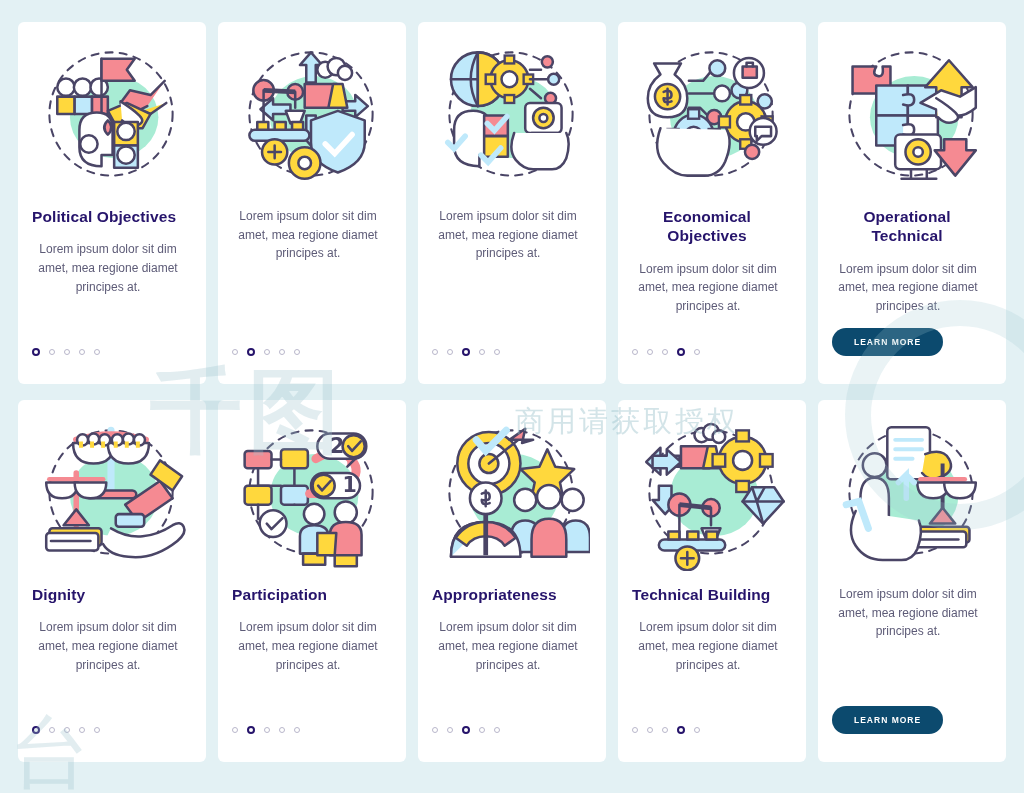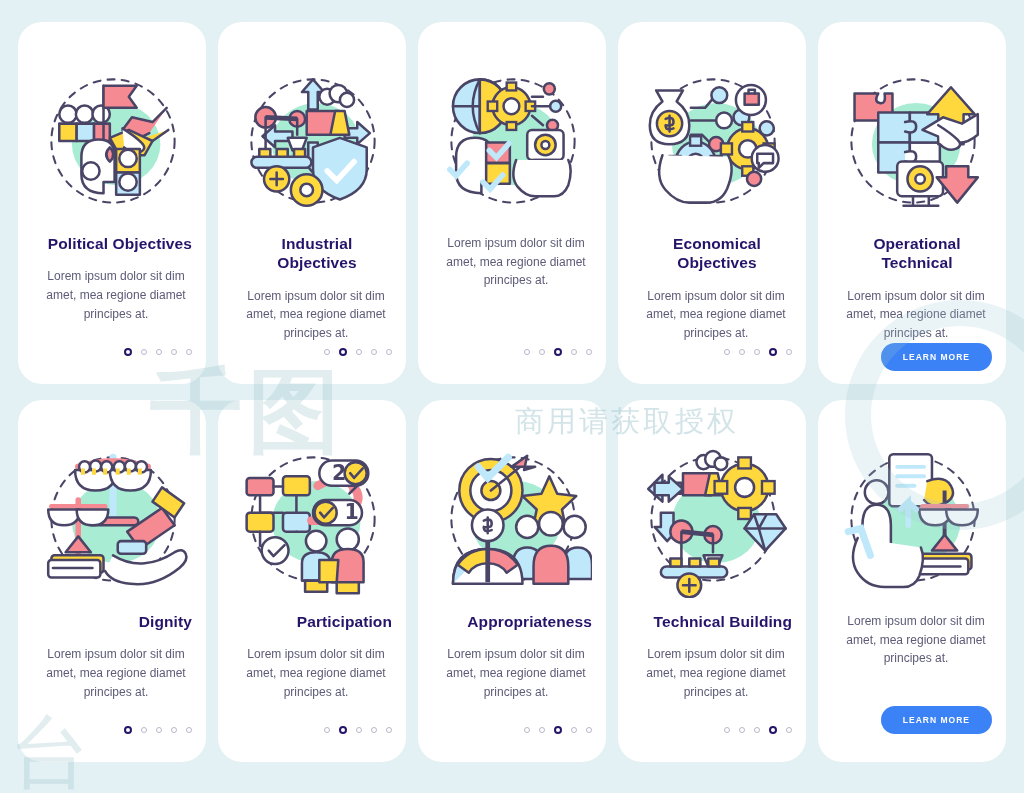--- a/index.html
+++ b/index.html
@@ -19,26 +19,26 @@
     display: grid;
     grid-template-columns: repeat(5, 1fr);
     grid-template-rows: repeat(2, 362px);
     column-gap: 12px;
     row-gap: 16px;
     width: 100%;
     height: 100%;
   }
   .card {
     background: #ffffff;
-    border-radius: 24px;
+    border-radius: 6px;
     position: relative;
     display: flex;
     flex-direction: column;
-    align-items: flex-end;
-    padding: 32px 14px 14px;
+    align-items: flex-start;
+    padding: 5px 14px 14px;
     overflow: hidden;
   }
   .illus {
     width: 158px; height: 158px;
     margin-top: 8px;
     flex: 0 0 auto;
   }
   .card-title {
     color: #26146b;
     font-weight: bold;
@@ -70,21 +70,21 @@
     border-radius: 50%;
     border: 1px solid #b9b7cb;
     background: #ffffff;
   }
   .dot.active {
     width: 8px; height: 8px;
     border: 2.2px solid #26146b;
     background: #ffffff;
   }
   .learn-btn {
-    background: #3b82f6;
+    background: #0c4a6e;
     color: #ffffff;
     border: none;
     border-radius: 20px;
     font-size: 8.5px;
     font-weight: bold;
     letter-spacing: 1px;
     padding: 9px 22px;
     margin-bottom: 14px;
     cursor: pointer;
     font-family: "Liberation Sans", sans-serif;
@@ -212,21 +212,20 @@
       <rect x="54" y="110" width="14" height="10" fill="#ffd83d" stroke="#4a4566" stroke-width="3.2" stroke-linecap="round" stroke-linejoin="round"></rect>
       <rect x="76" y="110" width="14" height="10" fill="#ffd83d" stroke="#4a4566" stroke-width="3.2" stroke-linecap="round" stroke-linejoin="round"></rect>
       <circle cx="54" cy="148" r="16" fill="#ffd83d" stroke="#4a4566" stroke-width="3.2" stroke-linecap="round" stroke-linejoin="round"></circle>
       <path d="M54 140 l0 16 M46 148 l16 0" fill="none" stroke="#4a4566" stroke-width="3.2" stroke-linecap="round" stroke-linejoin="round"></path>
       <path d="M134 96 l34 12 l0 28 q0 26 -34 38 q-34 -12 -34 -38 l0 -28 z" fill="#bfe9fb" stroke="#4a4566" stroke-width="3.2" stroke-linecap="round" stroke-linejoin="round"></path>
       <path d="M118 138 l12 12 l22 -24" stroke="#fff" stroke-width="7" fill="none" stroke-linecap="round"></path>
       <circle cx="92" cy="162" r="20" fill="#ffd83d" stroke="#4a4566" stroke-width="3.2" stroke-linecap="round" stroke-linejoin="round"></circle>
       <circle cx="92" cy="162" r="8" fill="#fff" stroke="#4a4566" stroke-width="3.2" stroke-linecap="round" stroke-linejoin="round"></circle>
     </g>
   </svg></div>
-        <div class="card-title">Industrial Objectives</div>
         <div class="card-desc">Lorem ipsum dolor sit dim amet, mea regione diamet principes at.</div>
         <div class="spacer"></div>
         <div class="dots">
           <span class="dot"></span>
           <span class="dot active"></span>
           <span class="dot"></span>
           <span class="dot"></span>
           <span class="dot"></span>
         </div>
       </div>

